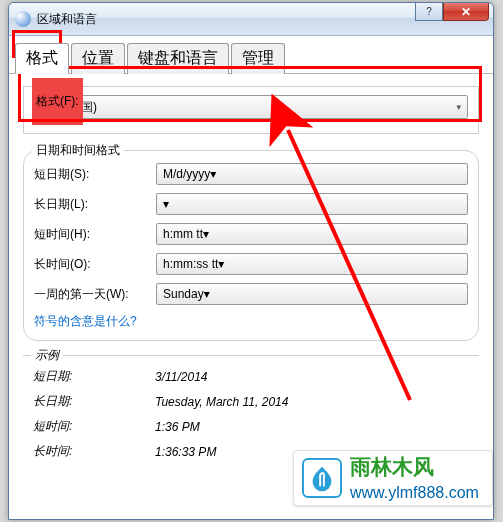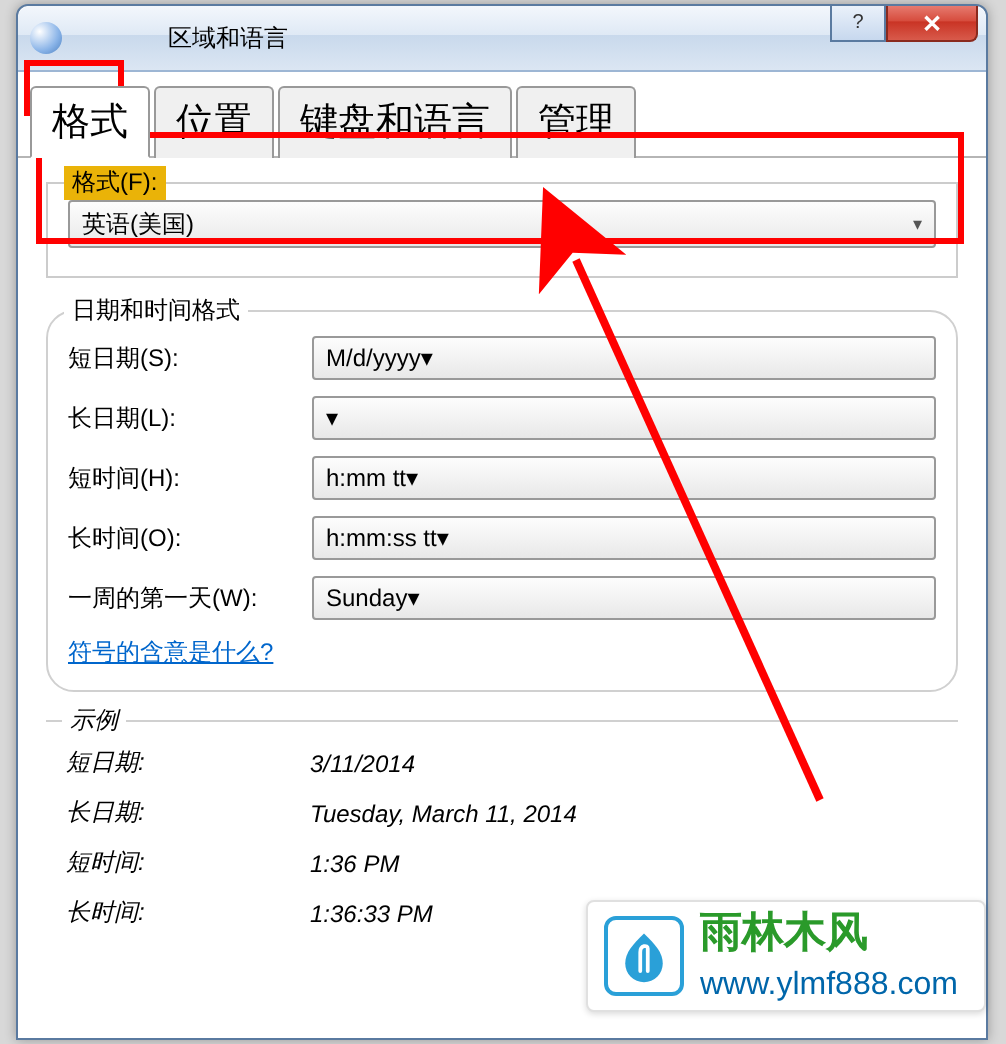--- a/index.html
+++ b/index.html
@@ -24,21 +24,20 @@
   }
   .titlebar {
     height: 28px;
     background: linear-gradient(to bottom, #f3f7fc 0%, #dfe9f5 45%, #c9d9ec 46%, #dbe6f3 100%);
     border-bottom: 1px solid #9db6d4;
     border-radius: 6px 6px 0 0;
     display: flex;
     align-items: center;
     padding: 16px 6px;
     position: relative;
-    gap: 47px;
   }
   .titlebar .icon {
     width: 16px; height: 16px;
     border-radius: 50%;
     background: radial-gradient(circle at 30% 30%, #fff, #8ab4e8 60%, #4a7fbf);
     margin-right: 6px;
   }
   .titlebar .title { color: #000; }
   .win-controls {
     position: absolute; right: 4px; top: 0;
@@ -70,43 +69,43 @@
     border-bottom: 1px solid #b5b5b5;
     position: relative;
   }
   .tab {
     padding: 4px 10px;
     border: 1px solid #999;
     border-bottom: none;
     background: #f0f0f0;
     margin-right: 2px;
     border-radius: 3px 3px 0 0;
-    font-size: 19px;
+    font-size: 16px;
     position: relative;
     top: 1px;
   }
   .tab.active {
     background: #fff;
     border-bottom: 1px solid #fff;
     z-index: 2;
   }
   .content {
     padding: 12px 14px;
   }
   .format-box {
     border: 1px solid #ccc;
     padding: 8px 10px 14px 10px;
     position: relative;
     margin-bottom: 16px;
   }
   .format-box .legend {
     position: absolute;
     top: -9px; left: 8px;
-    background: #eab308;
-    padding: 0 4px;
+    background: #ef4444;
+    padding: 15px 4px;
   }
   .dropdown {
     width: 100%;
     height: 24px;
     border: 1px solid #999;
     background: linear-gradient(to bottom, #fdfdfd, #e8e8e8);
     display: flex;
     align-items: center;
     justify-content: space-between;
     padding: 0 6px;
@@ -144,21 +143,20 @@
     display: flex;
     align-items: center;
     padding: 0 6px;
     border-radius: 2px;
   }
   .row .value-text {
     flex: 1;
   }
   .link {
     color: #0066cc;
-    text-decoration: underline;
     cursor: pointer;
   }
   .hi-tab {
     position: absolute;
     border: 3px solid #ff0000;
     pointer-events: none;
     top: 30px; left: 12px;
     width: 50px; height: 28px;
   }
   .hi-format {

